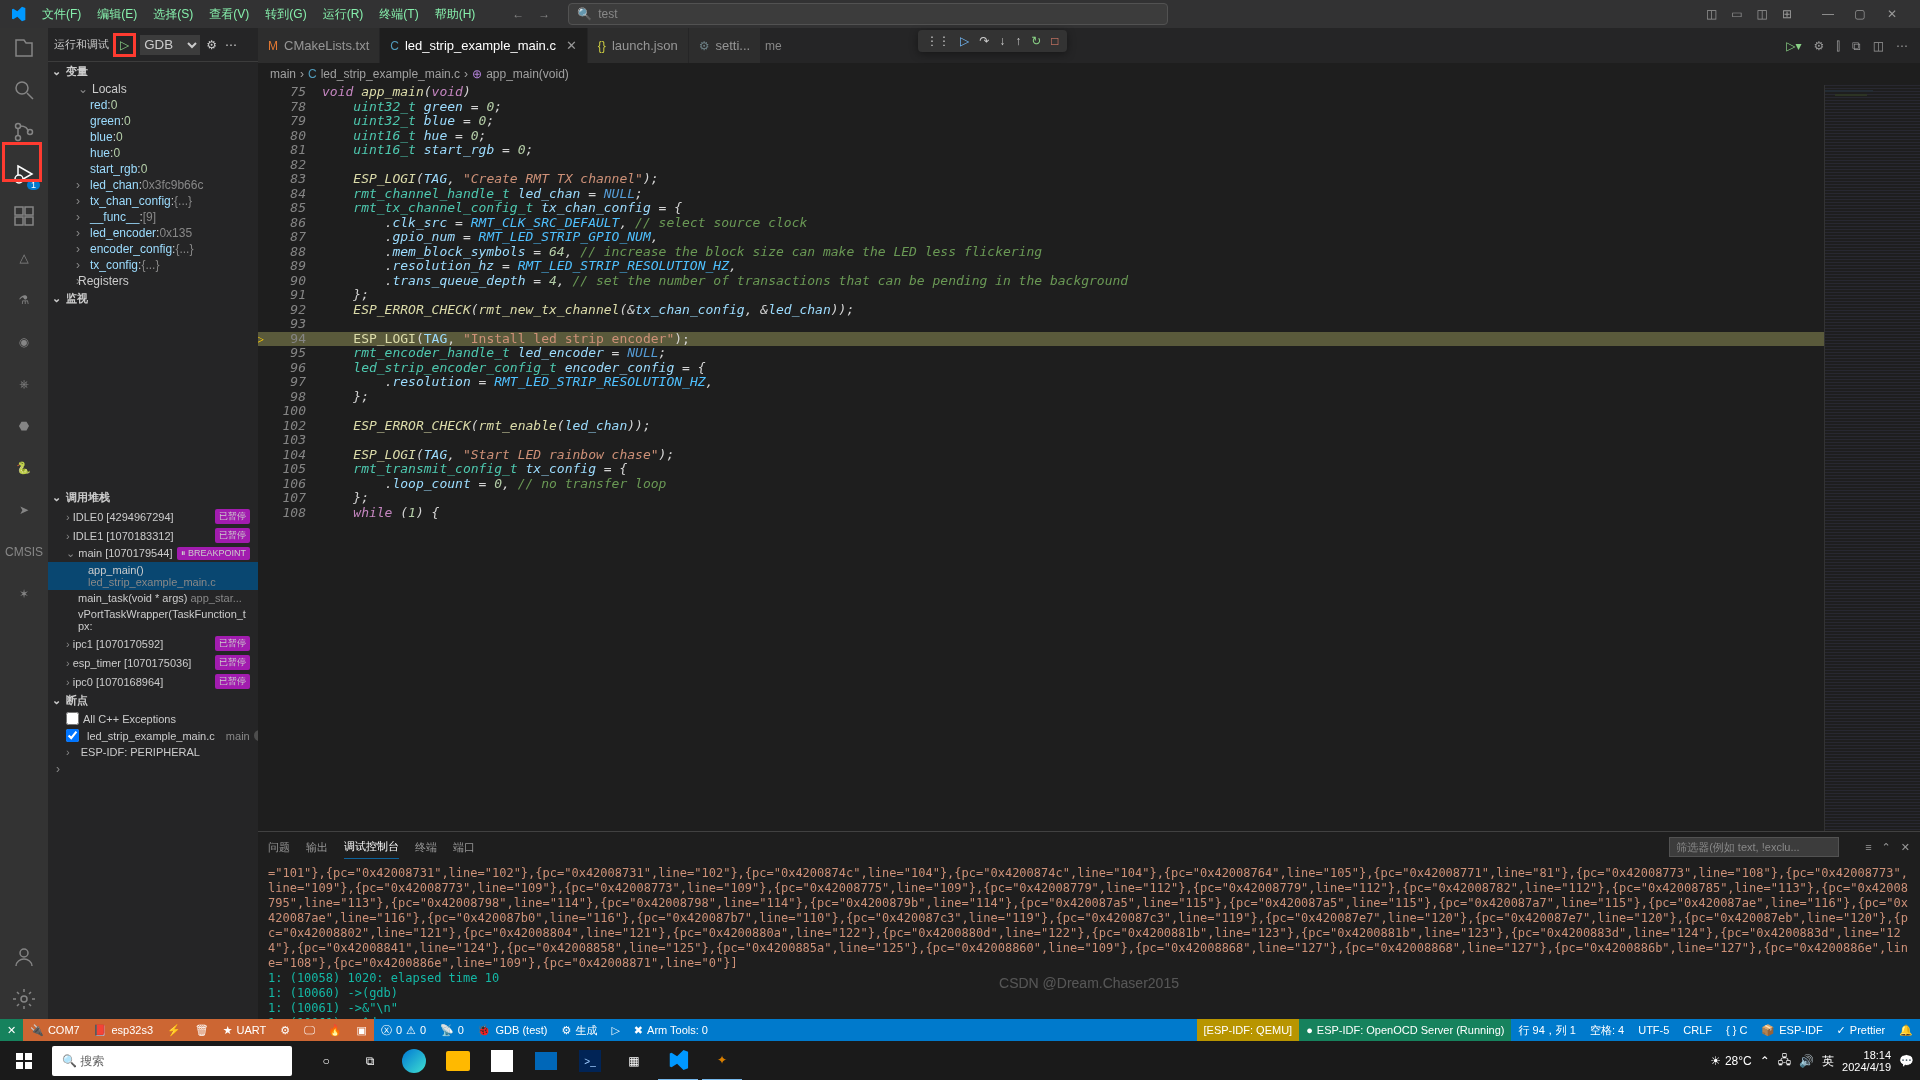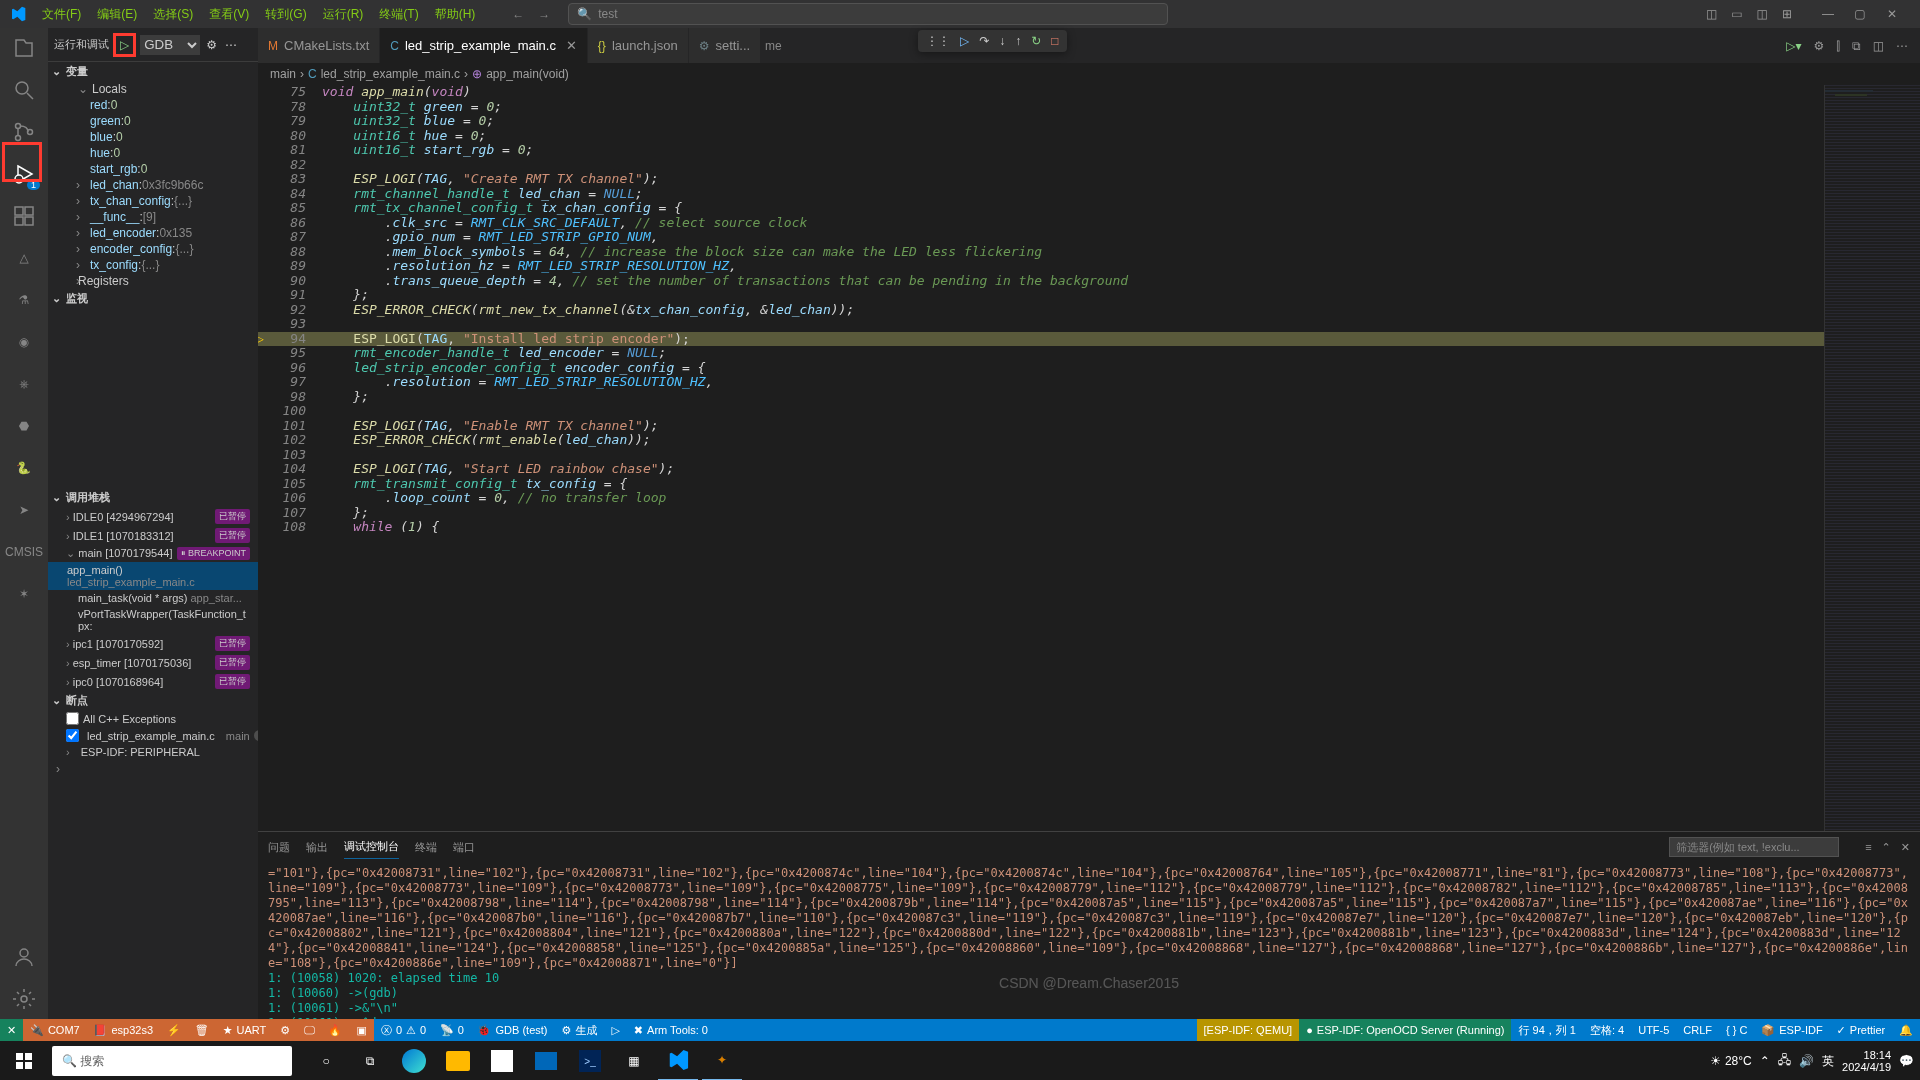--- a/index.html
+++ b/index.html
@@ -1,20 +1,20 @@
 <!DOCTYPE html>
 <html><head>
 <meta charset="utf-8">
 <style>
 * { margin:0; padding:0; box-sizing:border-box; }
 body { font-family:"Segoe UI","Microsoft YaHei",sans-serif; background:#1e1e1e; color:#ccc; font-size:12px; overflow:hidden; width:1920px; height:1080px; }
 .titlebar { height:28px; background:#323233; display:flex; align-items:center; }
 .titlebar .logo { width:35px; display:flex; justify-content:center; }
 .menubar { display:flex; gap:2px; }
-.menubar span { padding:4px 7px; cursor:pointer; font-size:12px; color:#84cc16; }
+.menubar span { padding:4px 7px; cursor:pointer; font-size:12px; color:#86efac; }
 .nav-arrows { display:flex; gap:14px; margin-left:30px; color:#888; }
 .searchbar { margin-left:18px; width:600px; height:22px; background:#3c3c3c; border:1px solid #525252; border-radius:4px; display:flex; align-items:center; padding:0 8px; color:#888; }
 .searchbar .s-icon { margin-right:6px; }
 .win-icons { margin-left:auto; display:flex; gap:14px; padding-right:12px; color:#999; align-items:center; }
 .win-ctrl { margin-left:6px; display:flex; }
 .win-ctrl span { width:32px; text-align:center; }
 .main { display:flex; height:991px; }
 .activitybar { width:48px; background:#333; display:flex; flex-direction:column; align-items:center; padding-top:8px; gap:18px; color:#858585; position:relative; }
 .activitybar .ab-icon { width:24px; height:24px; display:flex; align-items:center; justify-content:center; cursor:pointer; }
 .activitybar .ab-icon.active { color:#fff; }
@@ -32,21 +32,21 @@
 .chev { width:14px; display:inline-block; }
 .tree { padding-left:16px; }
 .tree .item { padding:1px 0 1px 14px; font-size:12px; color:#ccc; display:flex; align-items:center; position:relative; }
 .tree .item.child { padding-left:26px; }
 .tree .key { color:#9cdcfe; }
 .tree .num { color:#b5cea8; }
 .tree .ellips { color:#888; }
 .collapse-arrow { width:12px; display:inline-block; color:#888; position:absolute; left:12px; }
 .call-section { flex:0 0 auto; }
 .call-item { display:flex; justify-content:space-between; align-items:center; padding:2px 8px 2px 18px; font-size:11px; }
-.call-item .badge { font-size:9px; padding:1px 4px; background:#701a75; border-radius:2px; color:#ccc; }
+.call-item .badge { font-size:9px; padding:1px 4px; background:#a21caf; border-radius:2px; color:#ccc; }
 .call-item.sel { background:#094771; }
 .subtle { color:#888; }
 .bp-item { display:flex; align-items:center; padding:2px 8px 2px 18px; font-size:11px; gap:4px; }
 .bp-item .bp-dot { width:8px; height:8px; background:#e51400; border-radius:50%; }
 .bp-count { background:#4d4d4d; color:#ccc; border-radius:8px; padding:0 5px; margin-left:auto; font-size:10px; }
 .editor-col { flex:1; display:flex; flex-direction:column; background:#1e1e1e; position:relative; }
 .tab-row { height:35px; background:#252526; display:flex; align-items:stretch; }
 .tab { display:flex; align-items:center; padding:0 10px; font-size:13px; gap:6px; background:#2d2d2d; color:#969696; border-right:1px solid #252526; cursor:pointer; }
 .tab.active { background:#1e1e1e; color:#fff; }
 .tab .ic { font-size:12px; }
@@ -325,21 +325,21 @@
           <span class="badge">已暂停</span>
         </div>
         <div class="call-item">
           <span><span style="color:#888;">›</span> IDLE1 [1070183312]</span>
           <span class="badge">已暂停</span>
         </div>
         <div class="call-item">
           <span><span style="color:#888;">⌄</span> main [1070179544]</span>
           <span class="badge">⏸ BREAKPOINT</span>
         </div>
-        <div class="call-item sel" style="padding-left: 19px;">
+        <div class="call-item sel" style="padding-left: 40px;">
           <span>app_main() <span class="subtle">led_strip_example_main.c</span></span>
         </div>
         <div class="call-item" style="padding-left: 30px;">
           <span>main_task(void * args) <span class="subtle">app_star...</span></span>
         </div>
         <div class="call-item" style="padding-left: 30px;">
           <span>vPortTaskWrapper(TaskFunction_t  px:</span>
         </div>
         <div class="call-item">
           <span><span style="color:#888;">›</span> ipc1 [1070170592]</span>
@@ -537,25 +537,20 @@
           </div>
           <div class="line">
             <span class="gutter"></span>
             <span class="ln">98</span>
             <span class="code">    <span class="pun">};</span></span>
           </div>
           <div class="line">
             <span class="gutter"></span>
             <span class="ln">100</span>
             <span class="code"></span>
-          </div>
-          <div class="line">
-            <span class="gutter"></span>
-            <span class="ln">101</span>
-            <span class="code">    <span class="fn">ESP_LOGI</span><span class="pun">(</span><span class="var">TAG</span><span class="pun">, </span><span class="strc">"Enable RMT TX channel"</span><span class="pun">);</span></span>
           </div>
           <div class="line">
             <span class="gutter"></span>
             <span class="ln">102</span>
             <span class="code">    <span class="fn">ESP_ERROR_CHECK</span><span class="pun">(</span><span class="fn">rmt_enable</span><span class="pun">(</span><span class="var">led_chan</span><span class="pun">));</span></span>
           </div>
           <div class="line">
             <span class="gutter"></span>
             <span class="ln">103</span>
             <span class="code"></span>

